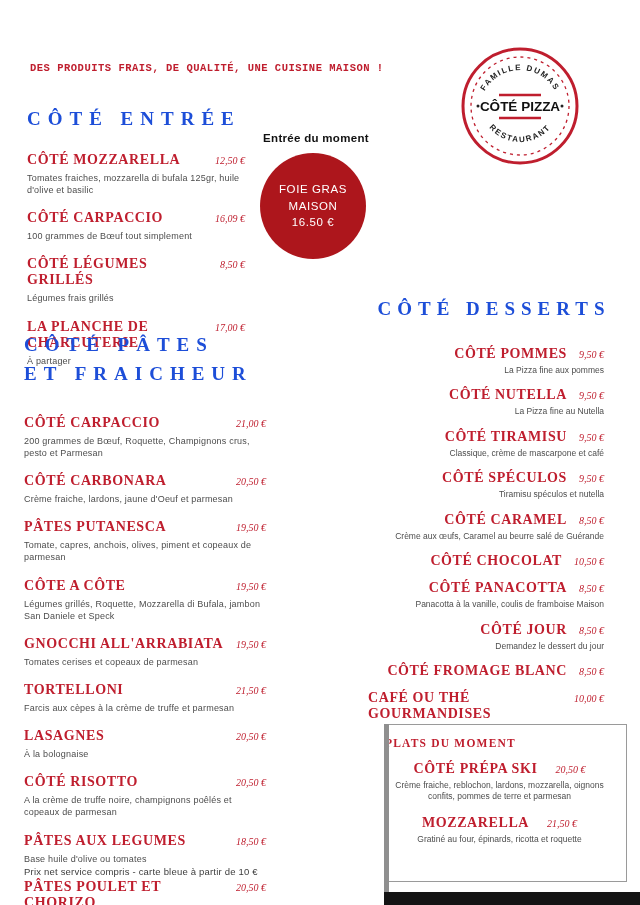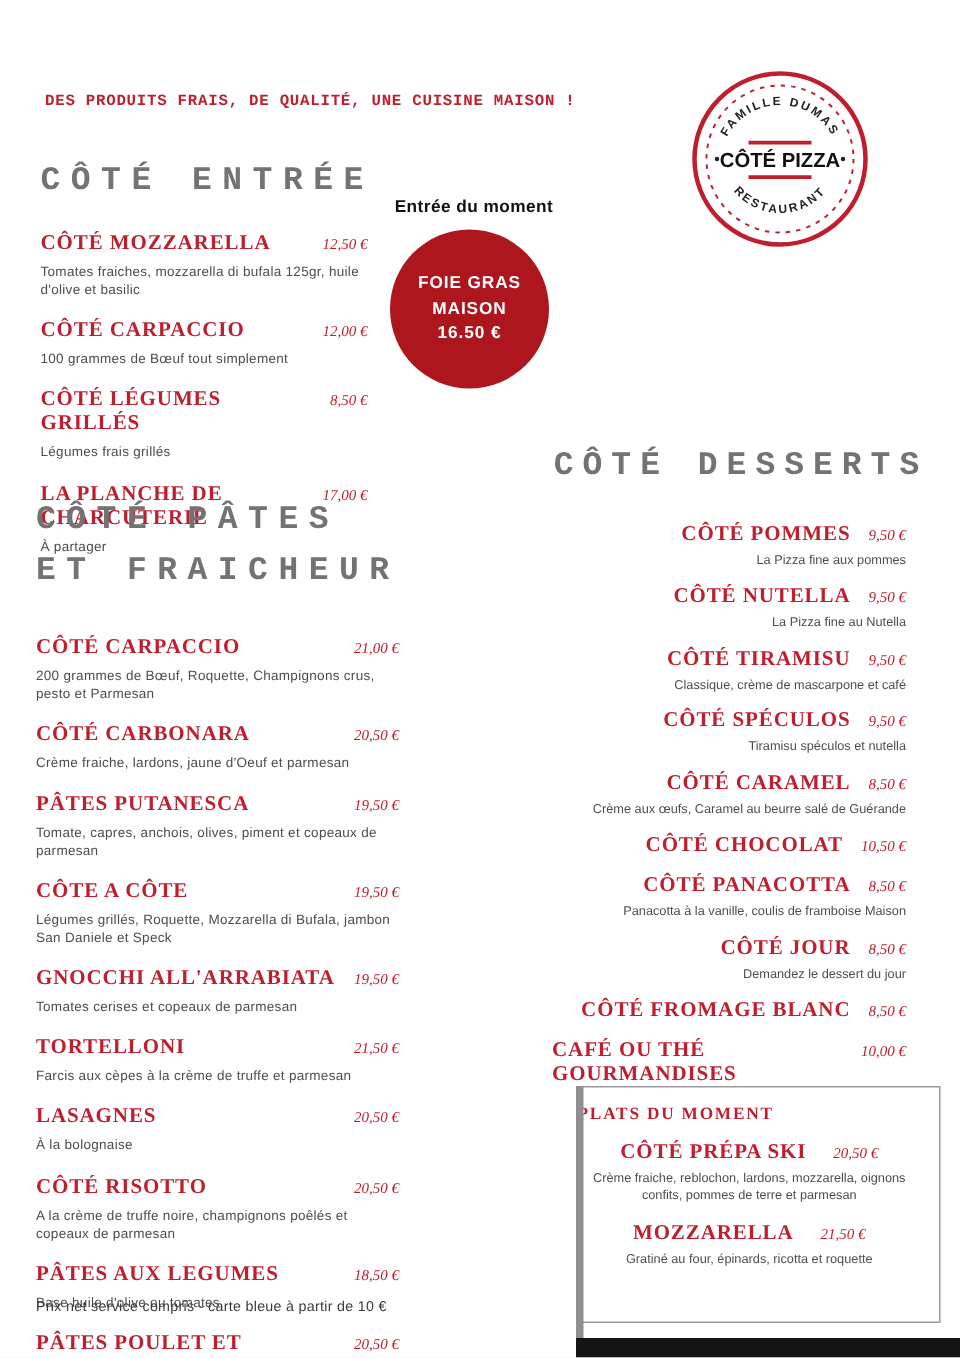--- a/index.html
+++ b/index.html
@@ -12,22 +12,22 @@
   .tagline {
     position:absolute; left:30px; top:62px;
     font-family:Liberation Mono, monospace;
     font-size:10.5px; font-weight:700; letter-spacing:0.5px;
     color:#bf1e2e;
   }
   
   .logo { position:absolute; left:458px; top:44px; width:124px; height:124px; }
   
   .sec-heading {
-    font-family:Liberation Mono, monospace;
-    font-size:22px; font-weight:700; letter-spacing:7px; color:#737373;
+    font-family:Liberation Serif, serif;
+    font-size:19px; font-weight:700; letter-spacing:7px; color:#1d4ed8;
     white-space:nowrap;
   }
   
   .col-entree { position:absolute; left:27px; top:108px; width:218px; }
   .col-entree .list { margin-top:22px; }
   .col-pates  { position:absolute; left:24px; top:330px; width:242px; }
   .col-pates .sec-heading { line-height:1.55; }
   .col-pates .list { margin-top:26px; }
   .item { margin-bottom:14px; }
   .row { display:flex; justify-content:space-between; align-items:baseline; }
@@ -40,21 +40,21 @@
     font-size:10px; color:#bf1e2e; white-space:nowrap; padding-left:8px;
   }
   .desc { margin-top:4px; font-size:9px; line-height:1.35; color:#4d4d4d; letter-spacing:0.2px; }
   
   .moment { position:absolute; left:260px; top:132px; width:112px; text-align:center; }
   .moment-label { font-size:11.5px; font-weight:700; color:#111; letter-spacing:0.3px; }
   .badge {
     margin-top:9px; width:106px; height:106px; border-radius:50%;
     background:#ad161c; color:#ffffff;
     display:flex; flex-direction:column; align-items:center; justify-content:center;
-    font-size:11.5px; font-weight:700; letter-spacing:0.6px; line-height:1.45;
+    font-size:11.5px; font-weight:400; letter-spacing:0.6px; line-height:1.45;
   }
   
   .col-desserts { position:absolute; left:368px; top:298px; width:252px; }
   .col-desserts .sec-heading { letter-spacing:6px; text-align:center; }
   .col-desserts .list { margin-top:26px; padding-right:16px; }
   .d-item { margin-bottom:11px; }
   .d-row { display:flex; justify-content:flex-end; align-items:baseline; gap:4px; }
   .d-desc { margin-top:3px; font-size:8.5px; line-height:1.35; color:#4d4d4d; text-align:right; }
   
   .plats-box {
@@ -113,21 +113,21 @@
       <div class="item">
         <div class="row">
             <span class="nm">CÔTÉ MOZZARELLA</span>
             <span class="pr">12,50 €</span>
           </div>
         <div class="desc">Tomates fraiches, mozzarella di bufala 125gr, huile d'olive et basilic</div>
       </div>
       <div class="item">
         <div class="row">
             <span class="nm">CÔTÉ CARPACCIO</span>
-            <span class="pr">12,00 €</span>
+            <span class="pr">16,09 €</span>
           </div>
         <div class="desc">100 grammes de Bœuf tout simplement</div>
       </div>
       <div class="item">
         <div class="row">
             <span class="nm">CÔTÉ LÉGUMES GRILLÉS</span>
             <span class="pr">8,50 €</span>
           </div>
         <div class="desc">Légumes frais grillés</div>
       </div>

